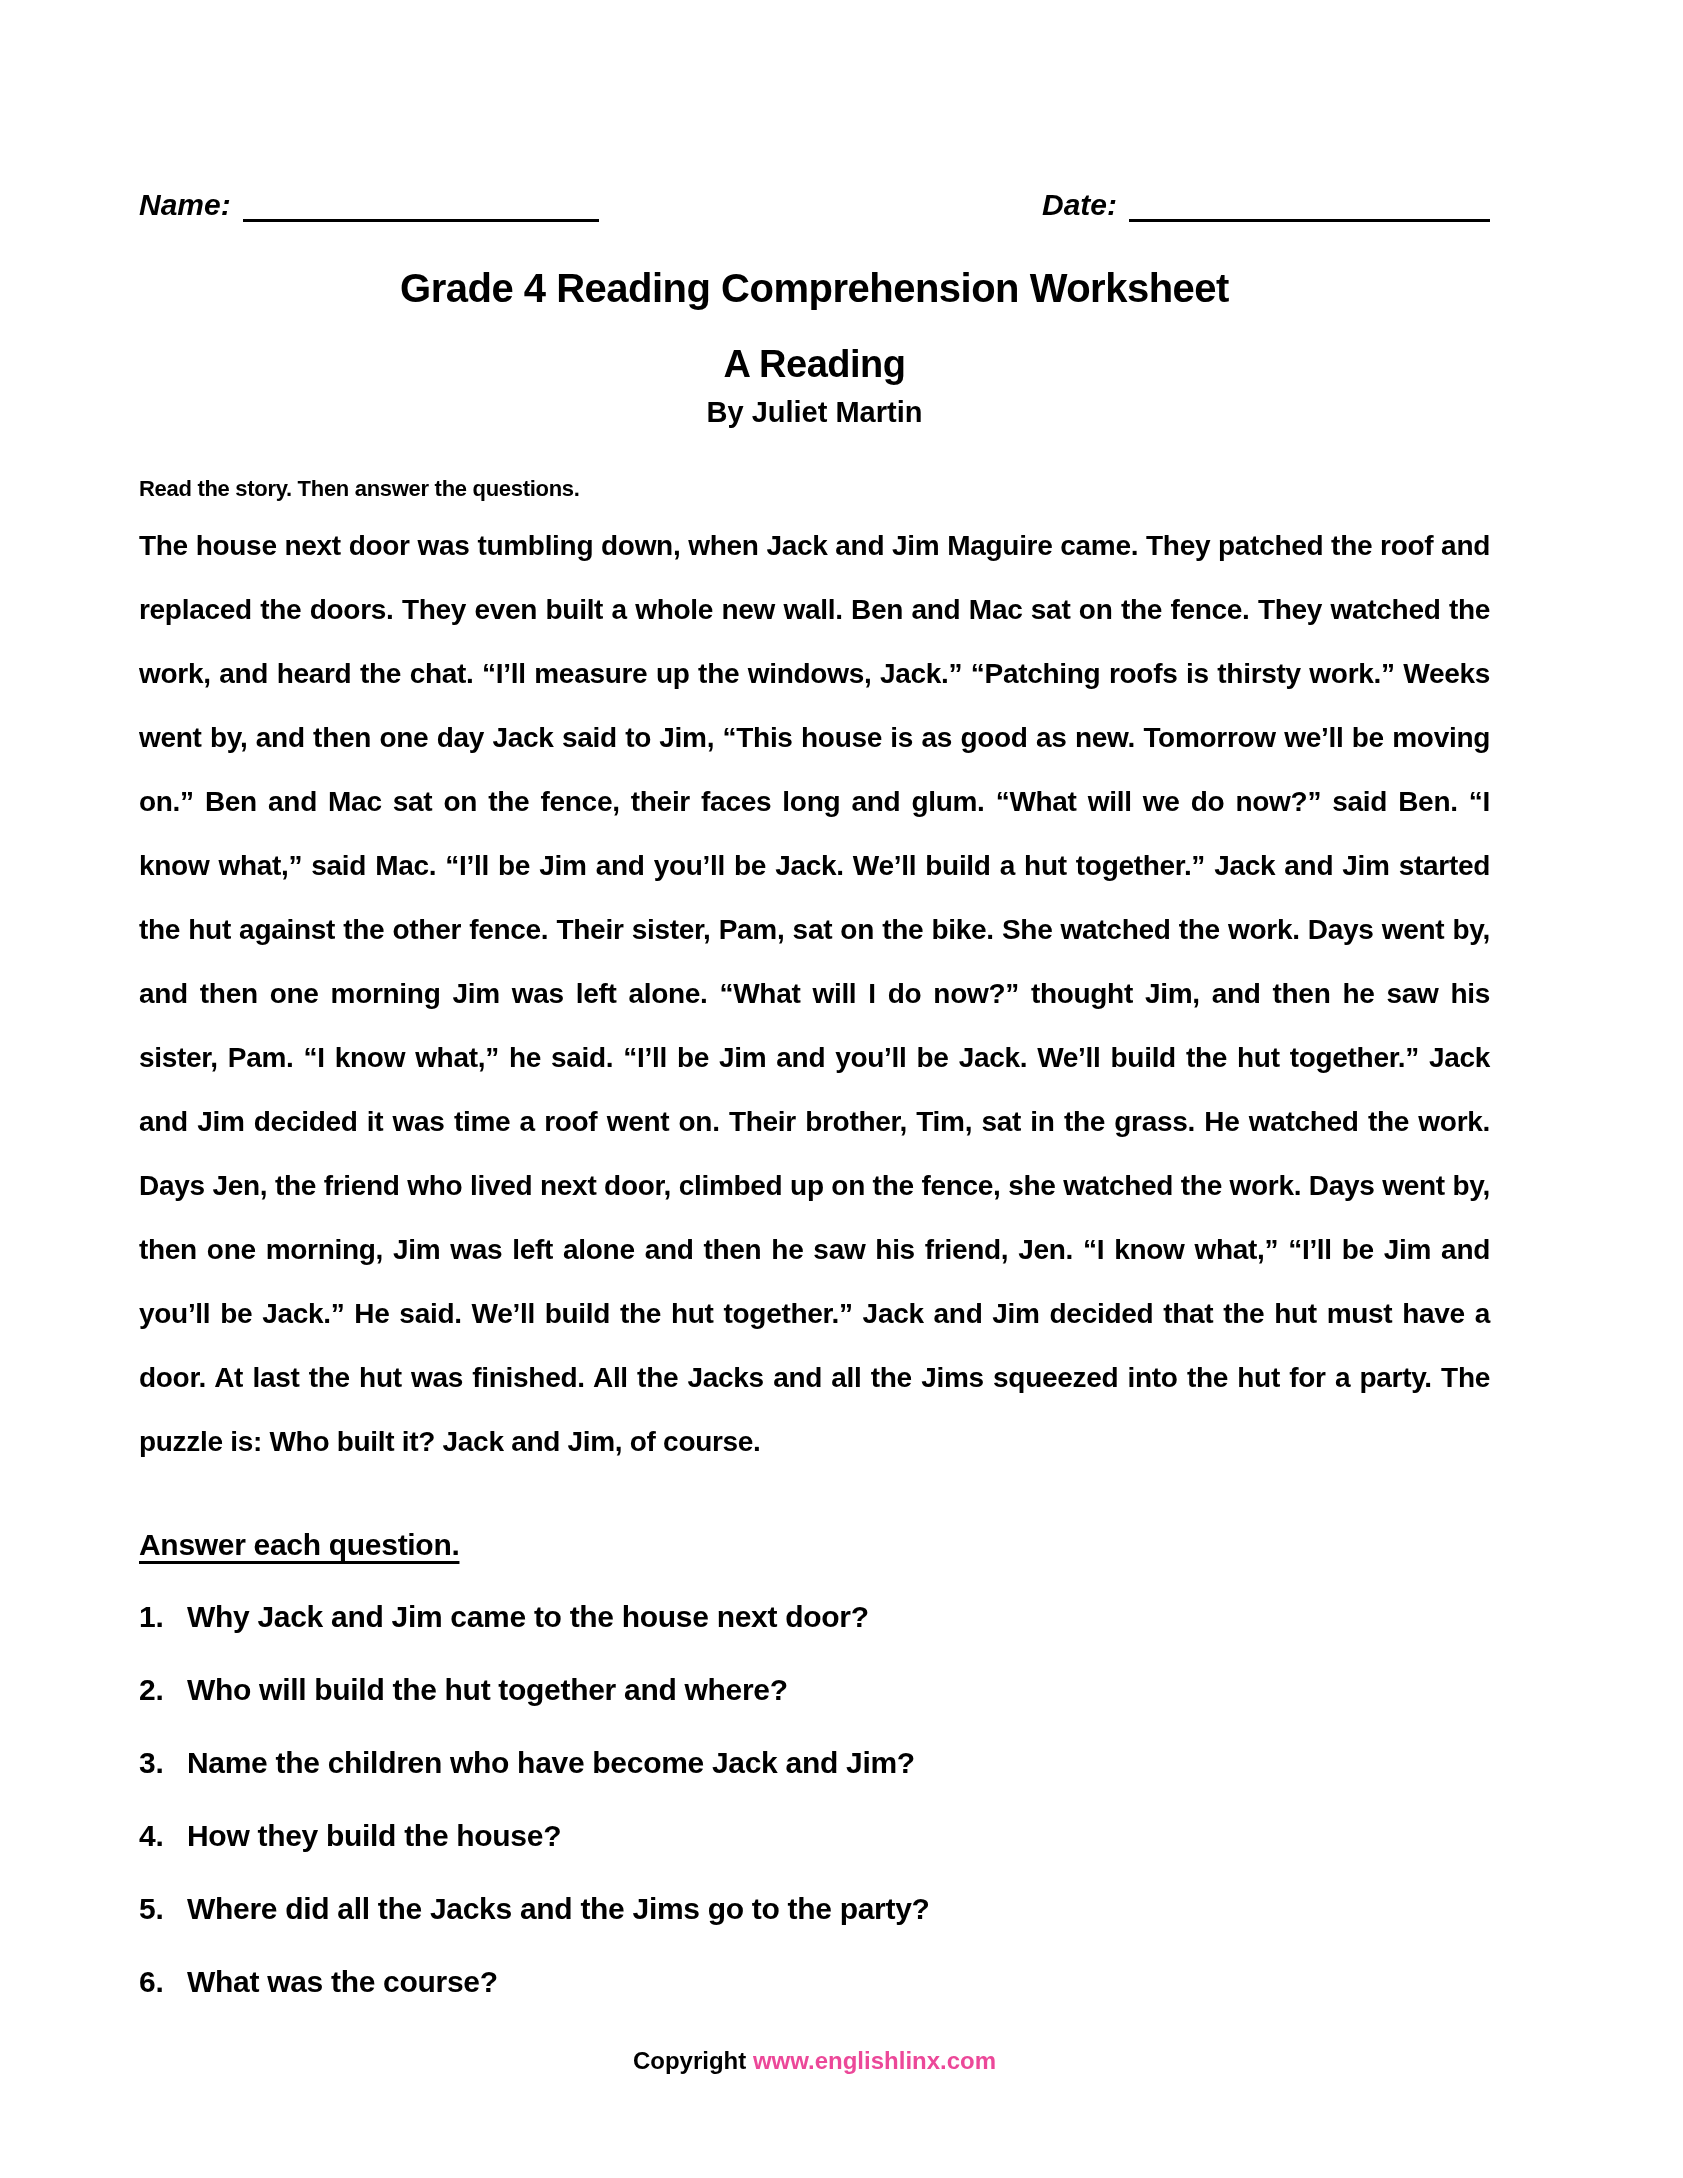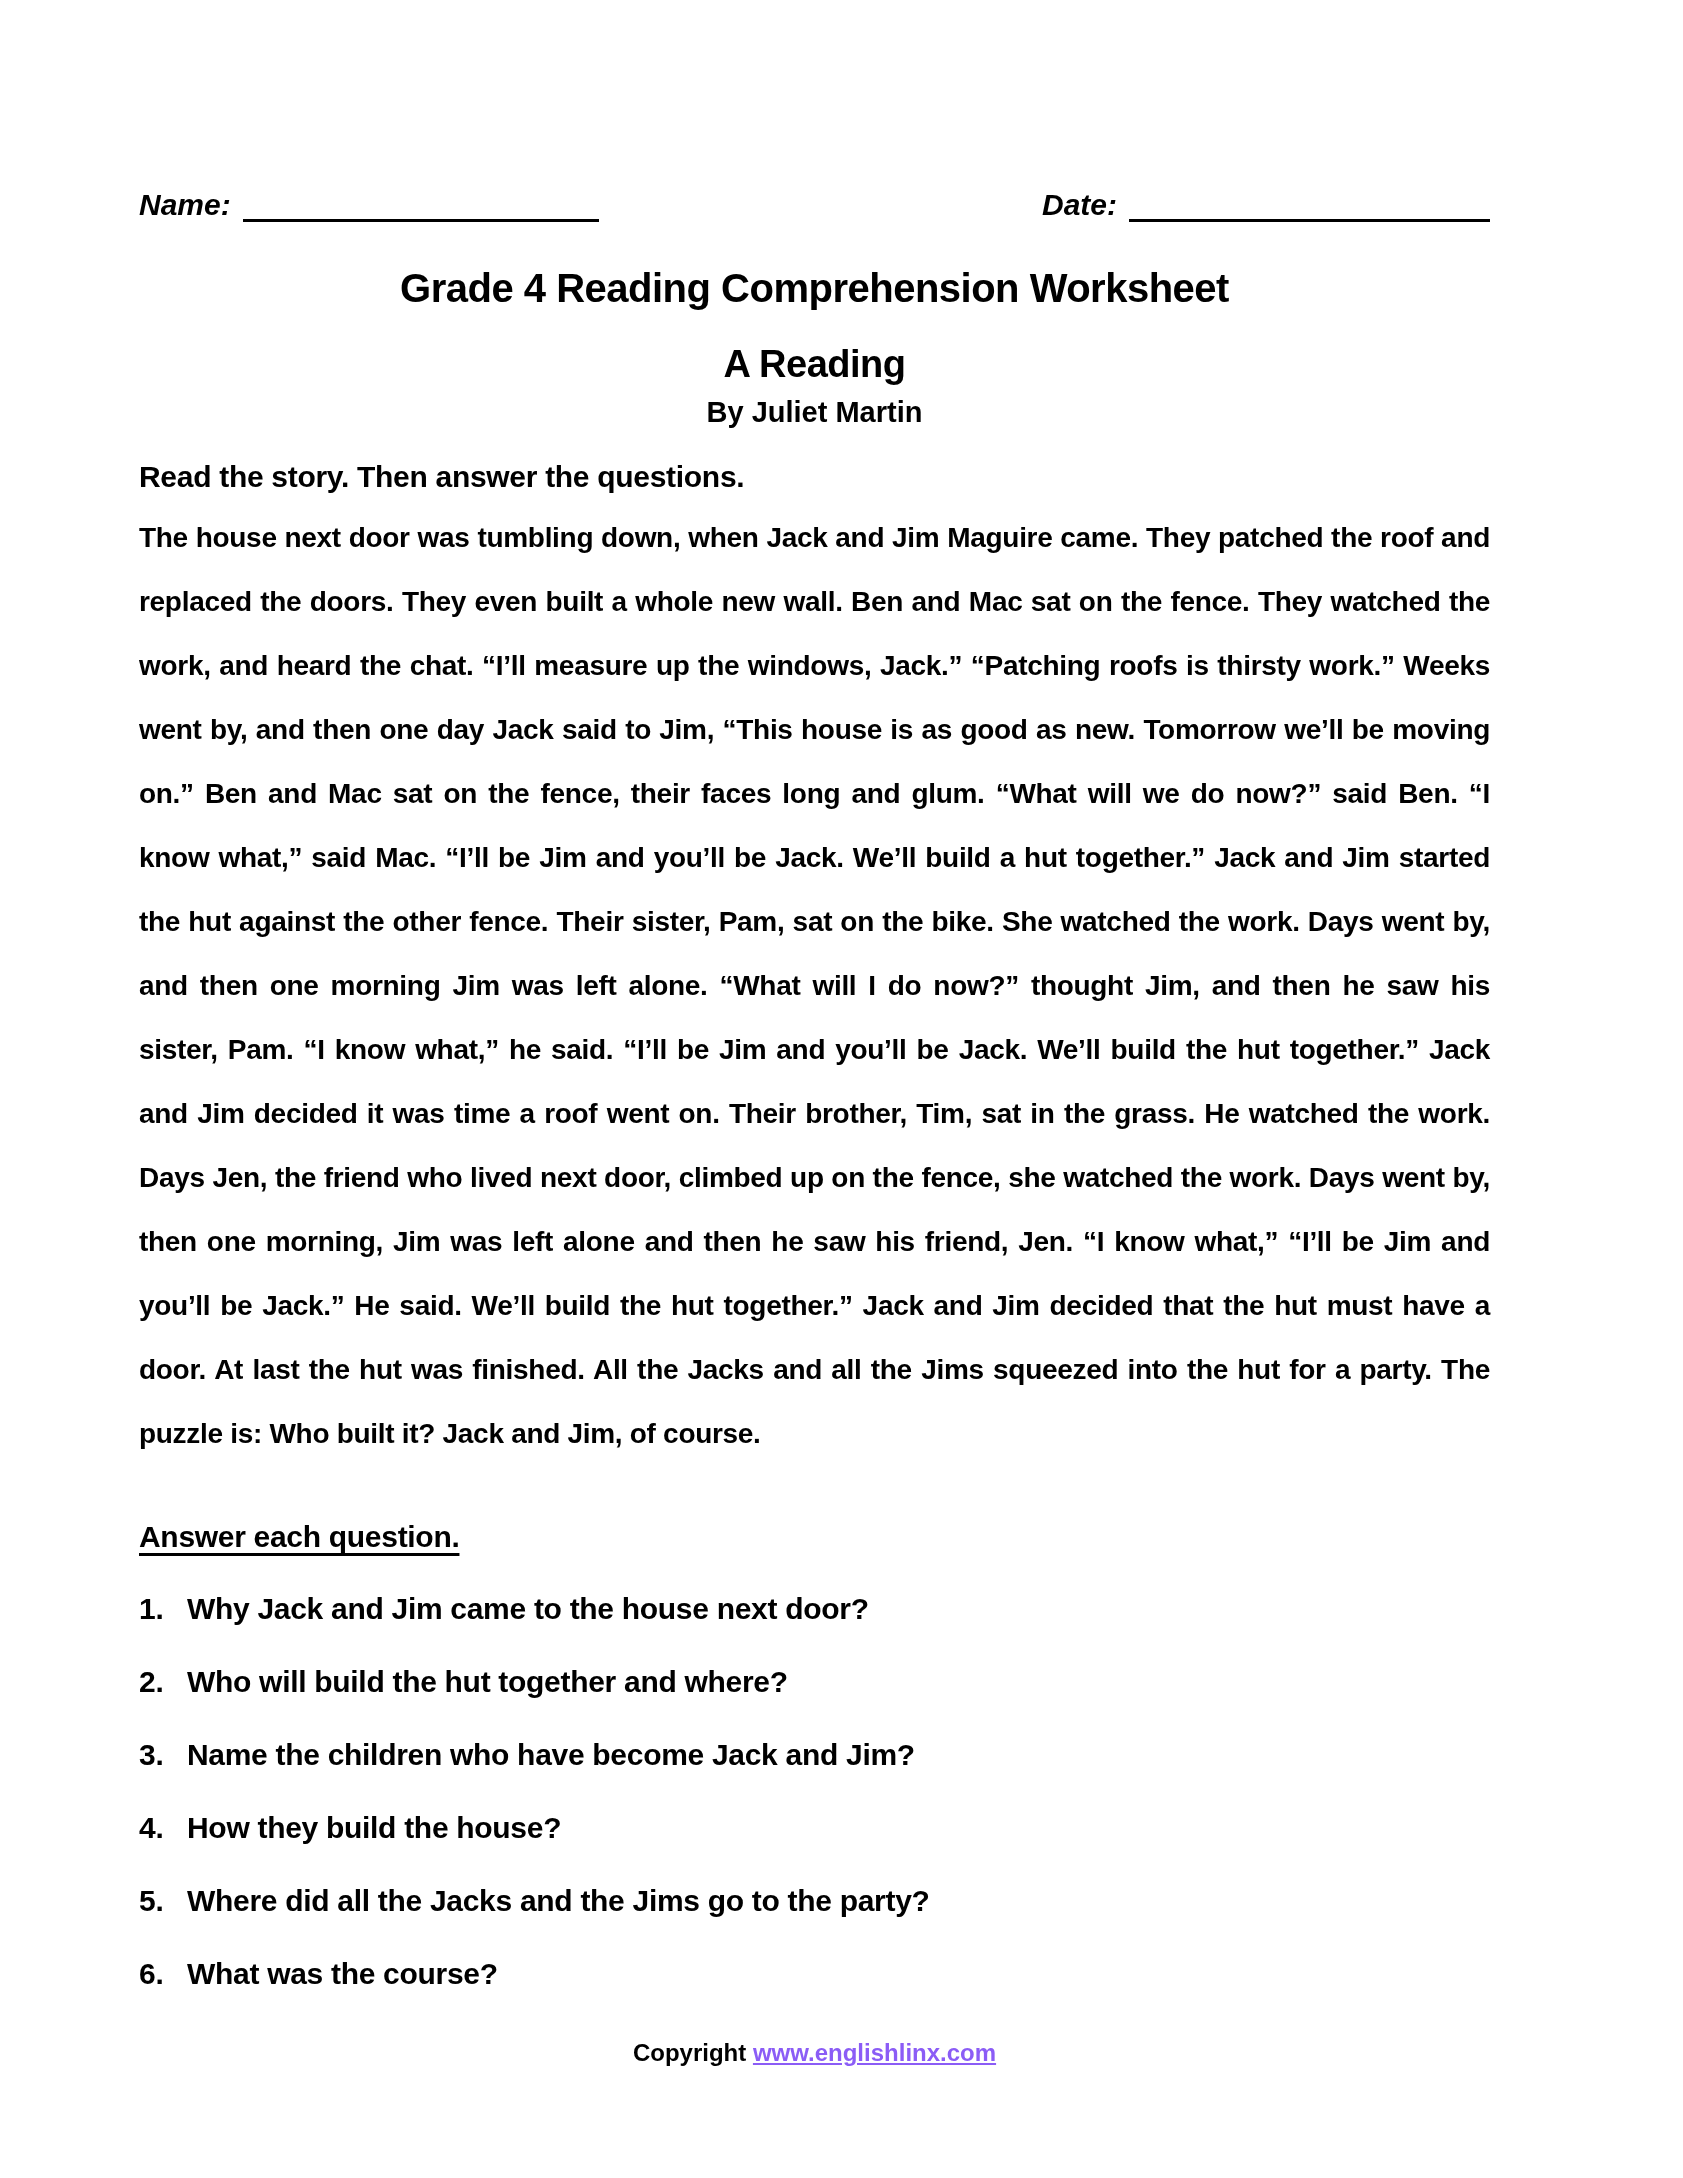--- a/index.html
+++ b/index.html
@@ -51,22 +51,22 @@
     letter-spacing: -0.5px;
   }
   .byline {
     margin-top: 10px;
     text-align: center;
     font-size: 29px;
   }
 
   
   .instruction {
-    margin-top: 31px;
-    font-size: 30px;
+    margin-top: 47px;
+    font-size: 22px;
     letter-spacing: -0.3px;
   }
   .story-body {
     margin-top: 12px;
     font-size: 28px;
     line-height: 64px;
     text-align: justify;
     letter-spacing: -0.3px;
   }
 
@@ -94,22 +94,21 @@
     flex: 0 0 48px;
   }
 
   
   .footer {
     margin-top: 46px;
     text-align: center;
     font-size: 24px;
   }
   .footer-link {
-    color: #8b5cf6;
-    text-decoration: underline;
+    color: #ec4899;
     cursor: pointer;
   }
 </style>
 </head>
 <body>
 
 <div class="page">
   <div class="content">
 
     <div class="header-row">

